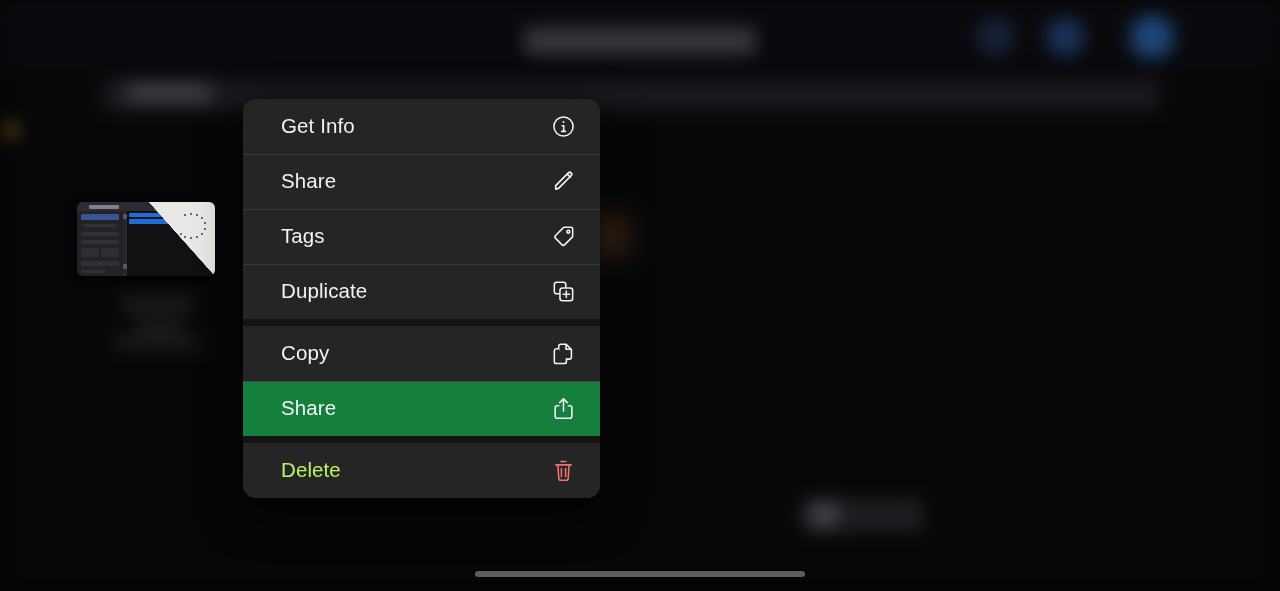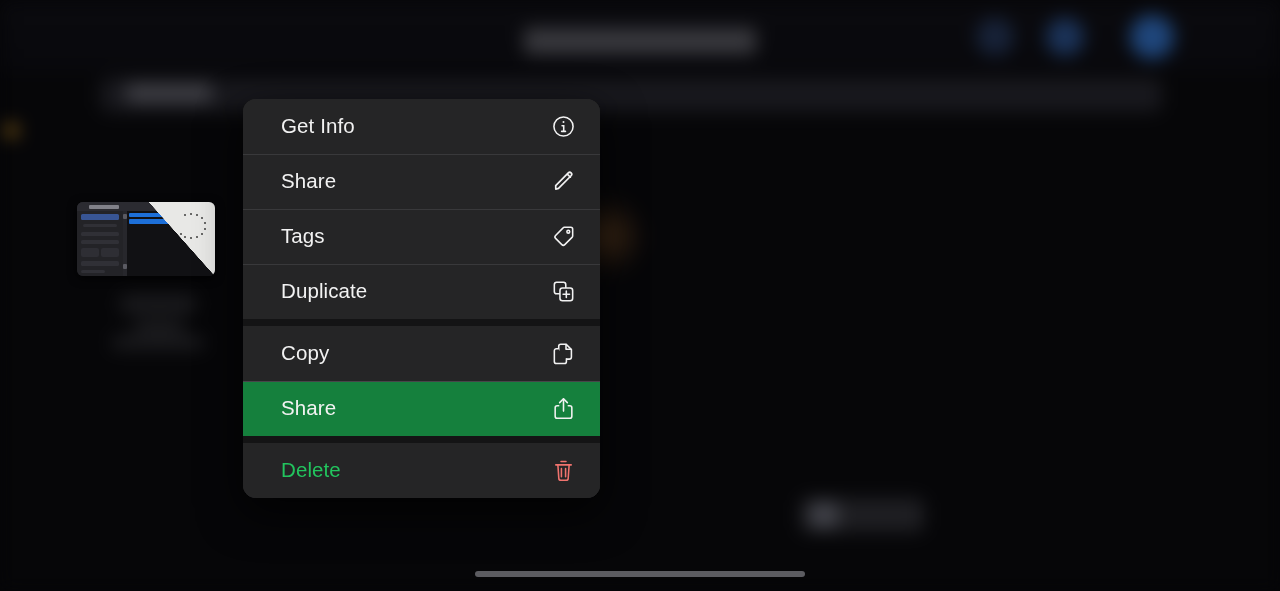--- a/index.html
+++ b/index.html
@@ -152,21 +152,21 @@
     position:absolute; left:0; right:0; top:0; height:1px;
     background:#39393b;
   }
   .menu-item.highlight::before { background:#46464a; }
   .mi-label {
     font-size:20.5px;
     color:#f2f2f2;
     letter-spacing:0.1px;
     line-height:1;
   }
-  .menu-item.destructive .mi-label { color:#22c55e; }
+  .menu-item.destructive .mi-label { color:#bef264; }
   .mi-icon {
     width:26px; height:26px;
     display:flex; align-items:center; justify-content:center;
     color:#f2f2f2;
   }
   .menu-item.destructive .mi-icon { color:#f0736e; }
   .mi-icon svg { display:block; }
 
   
   #home-indicator {

